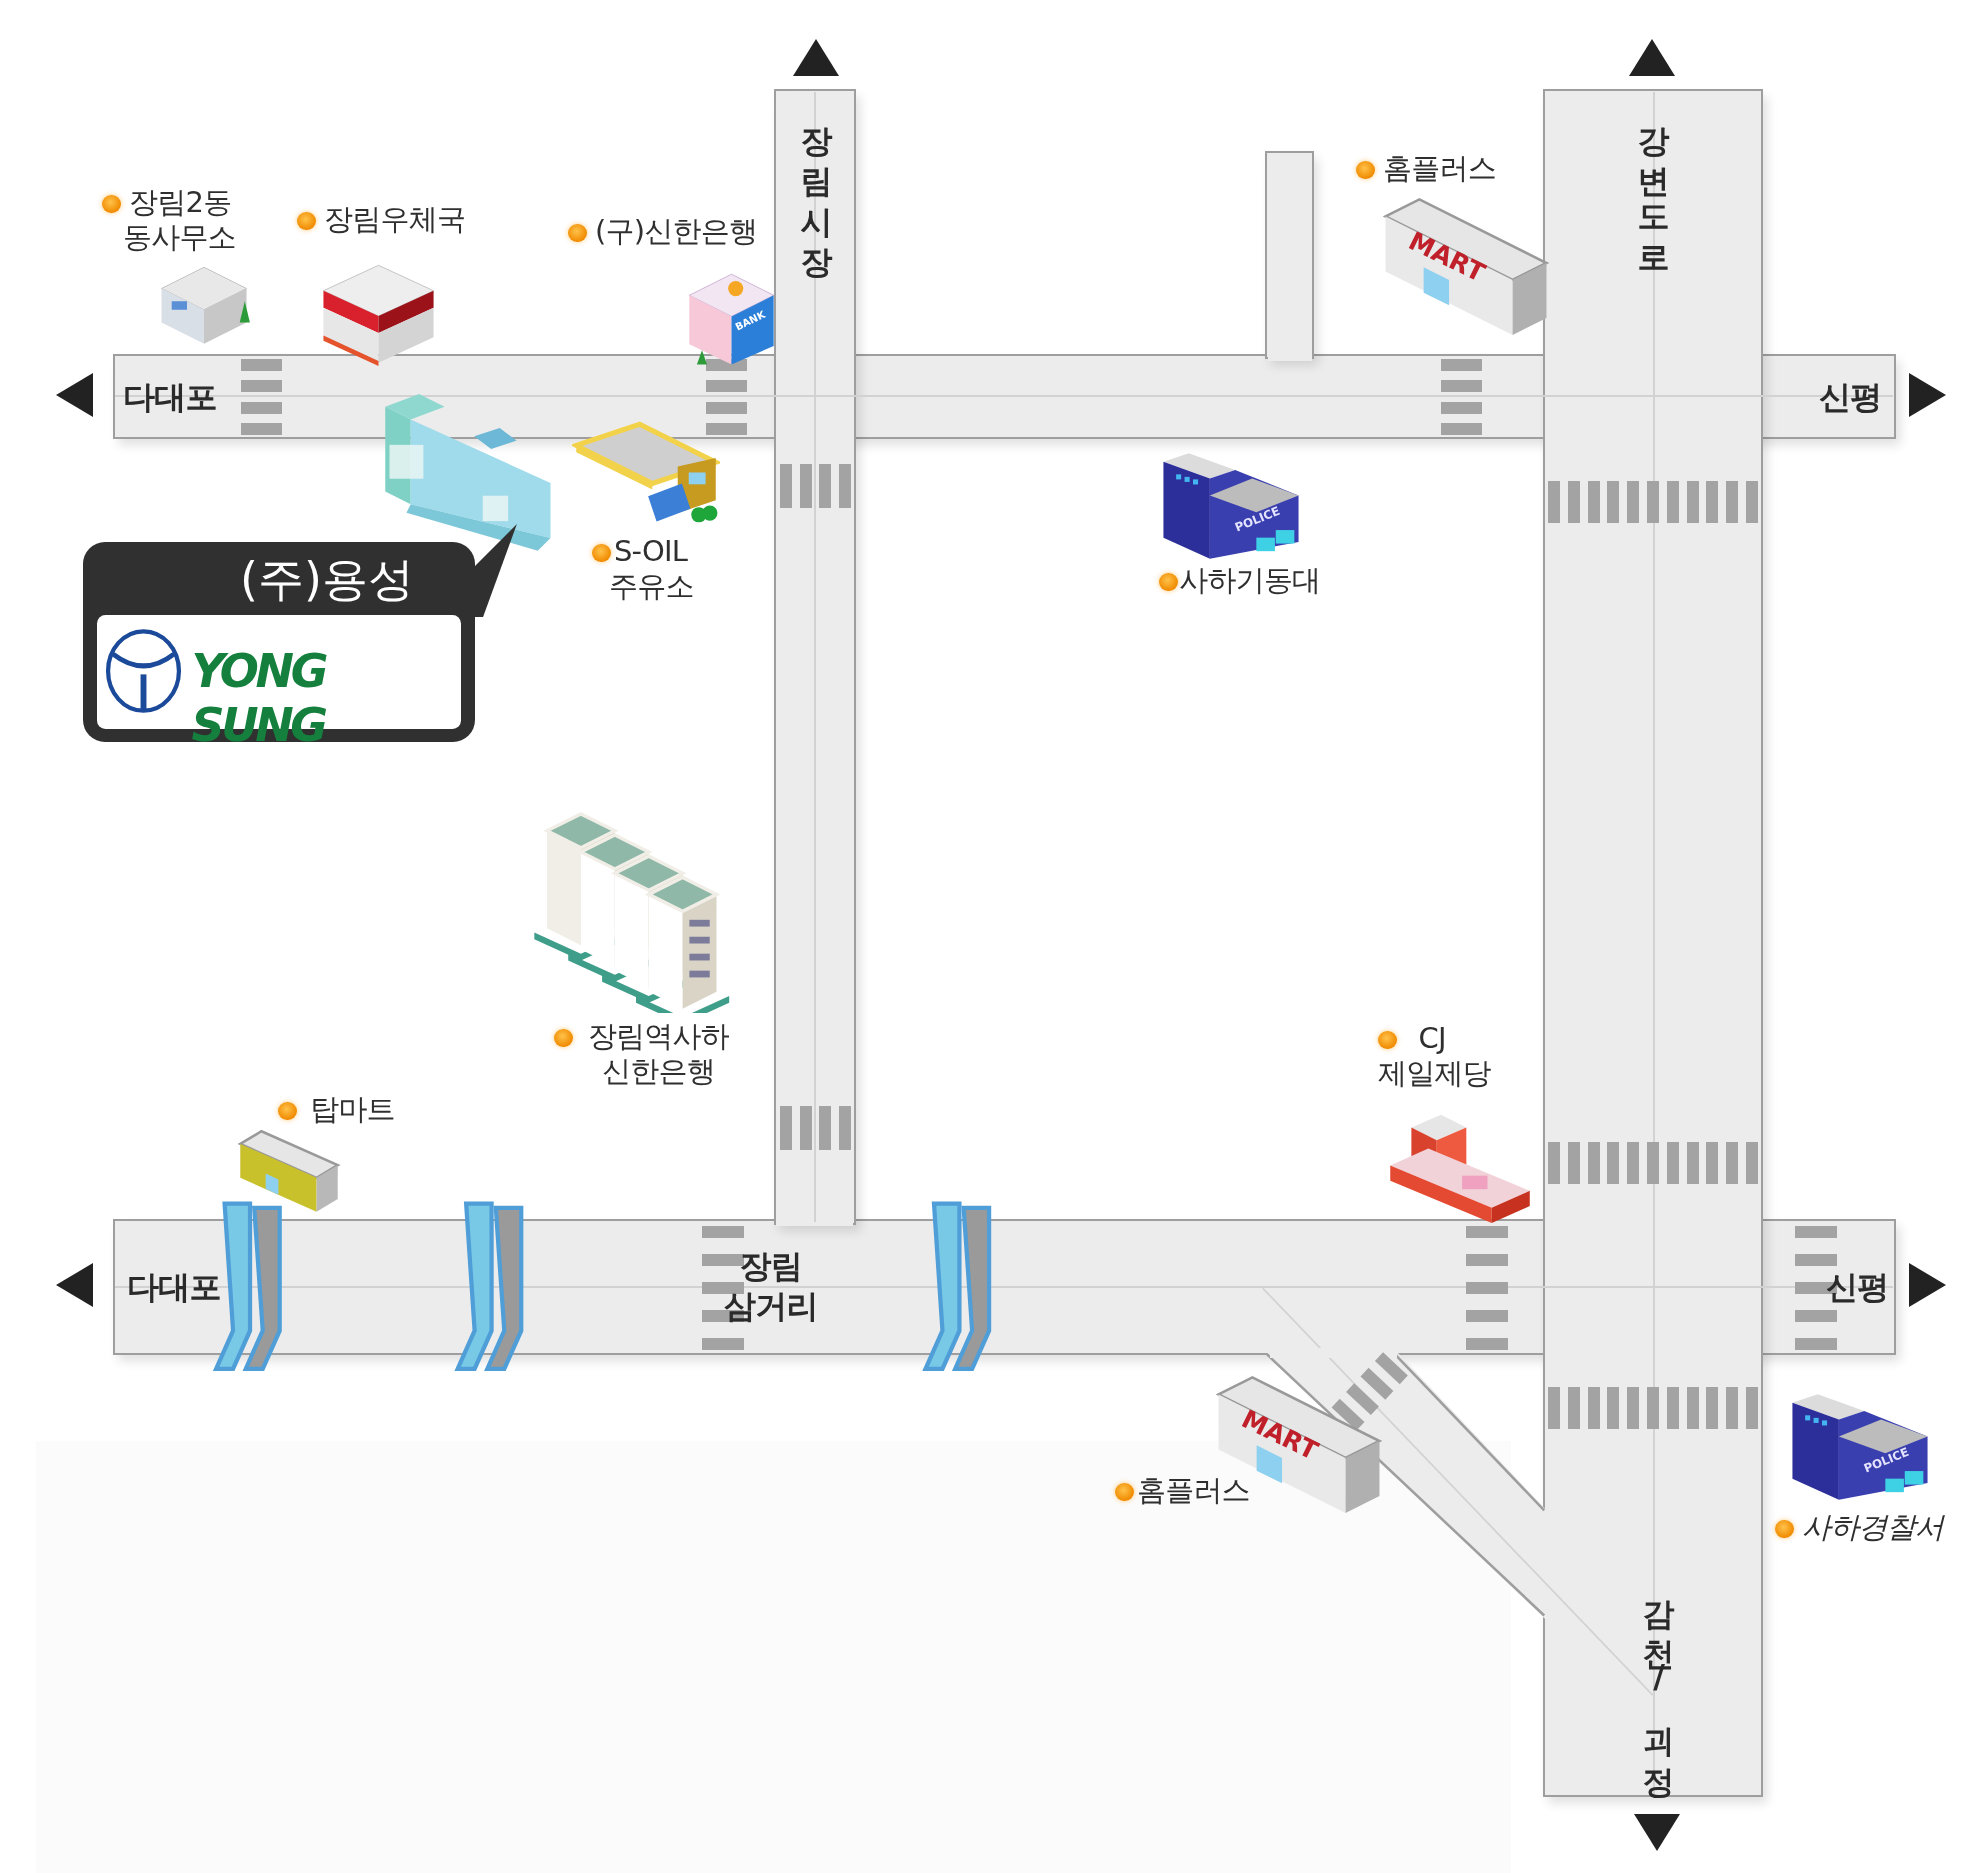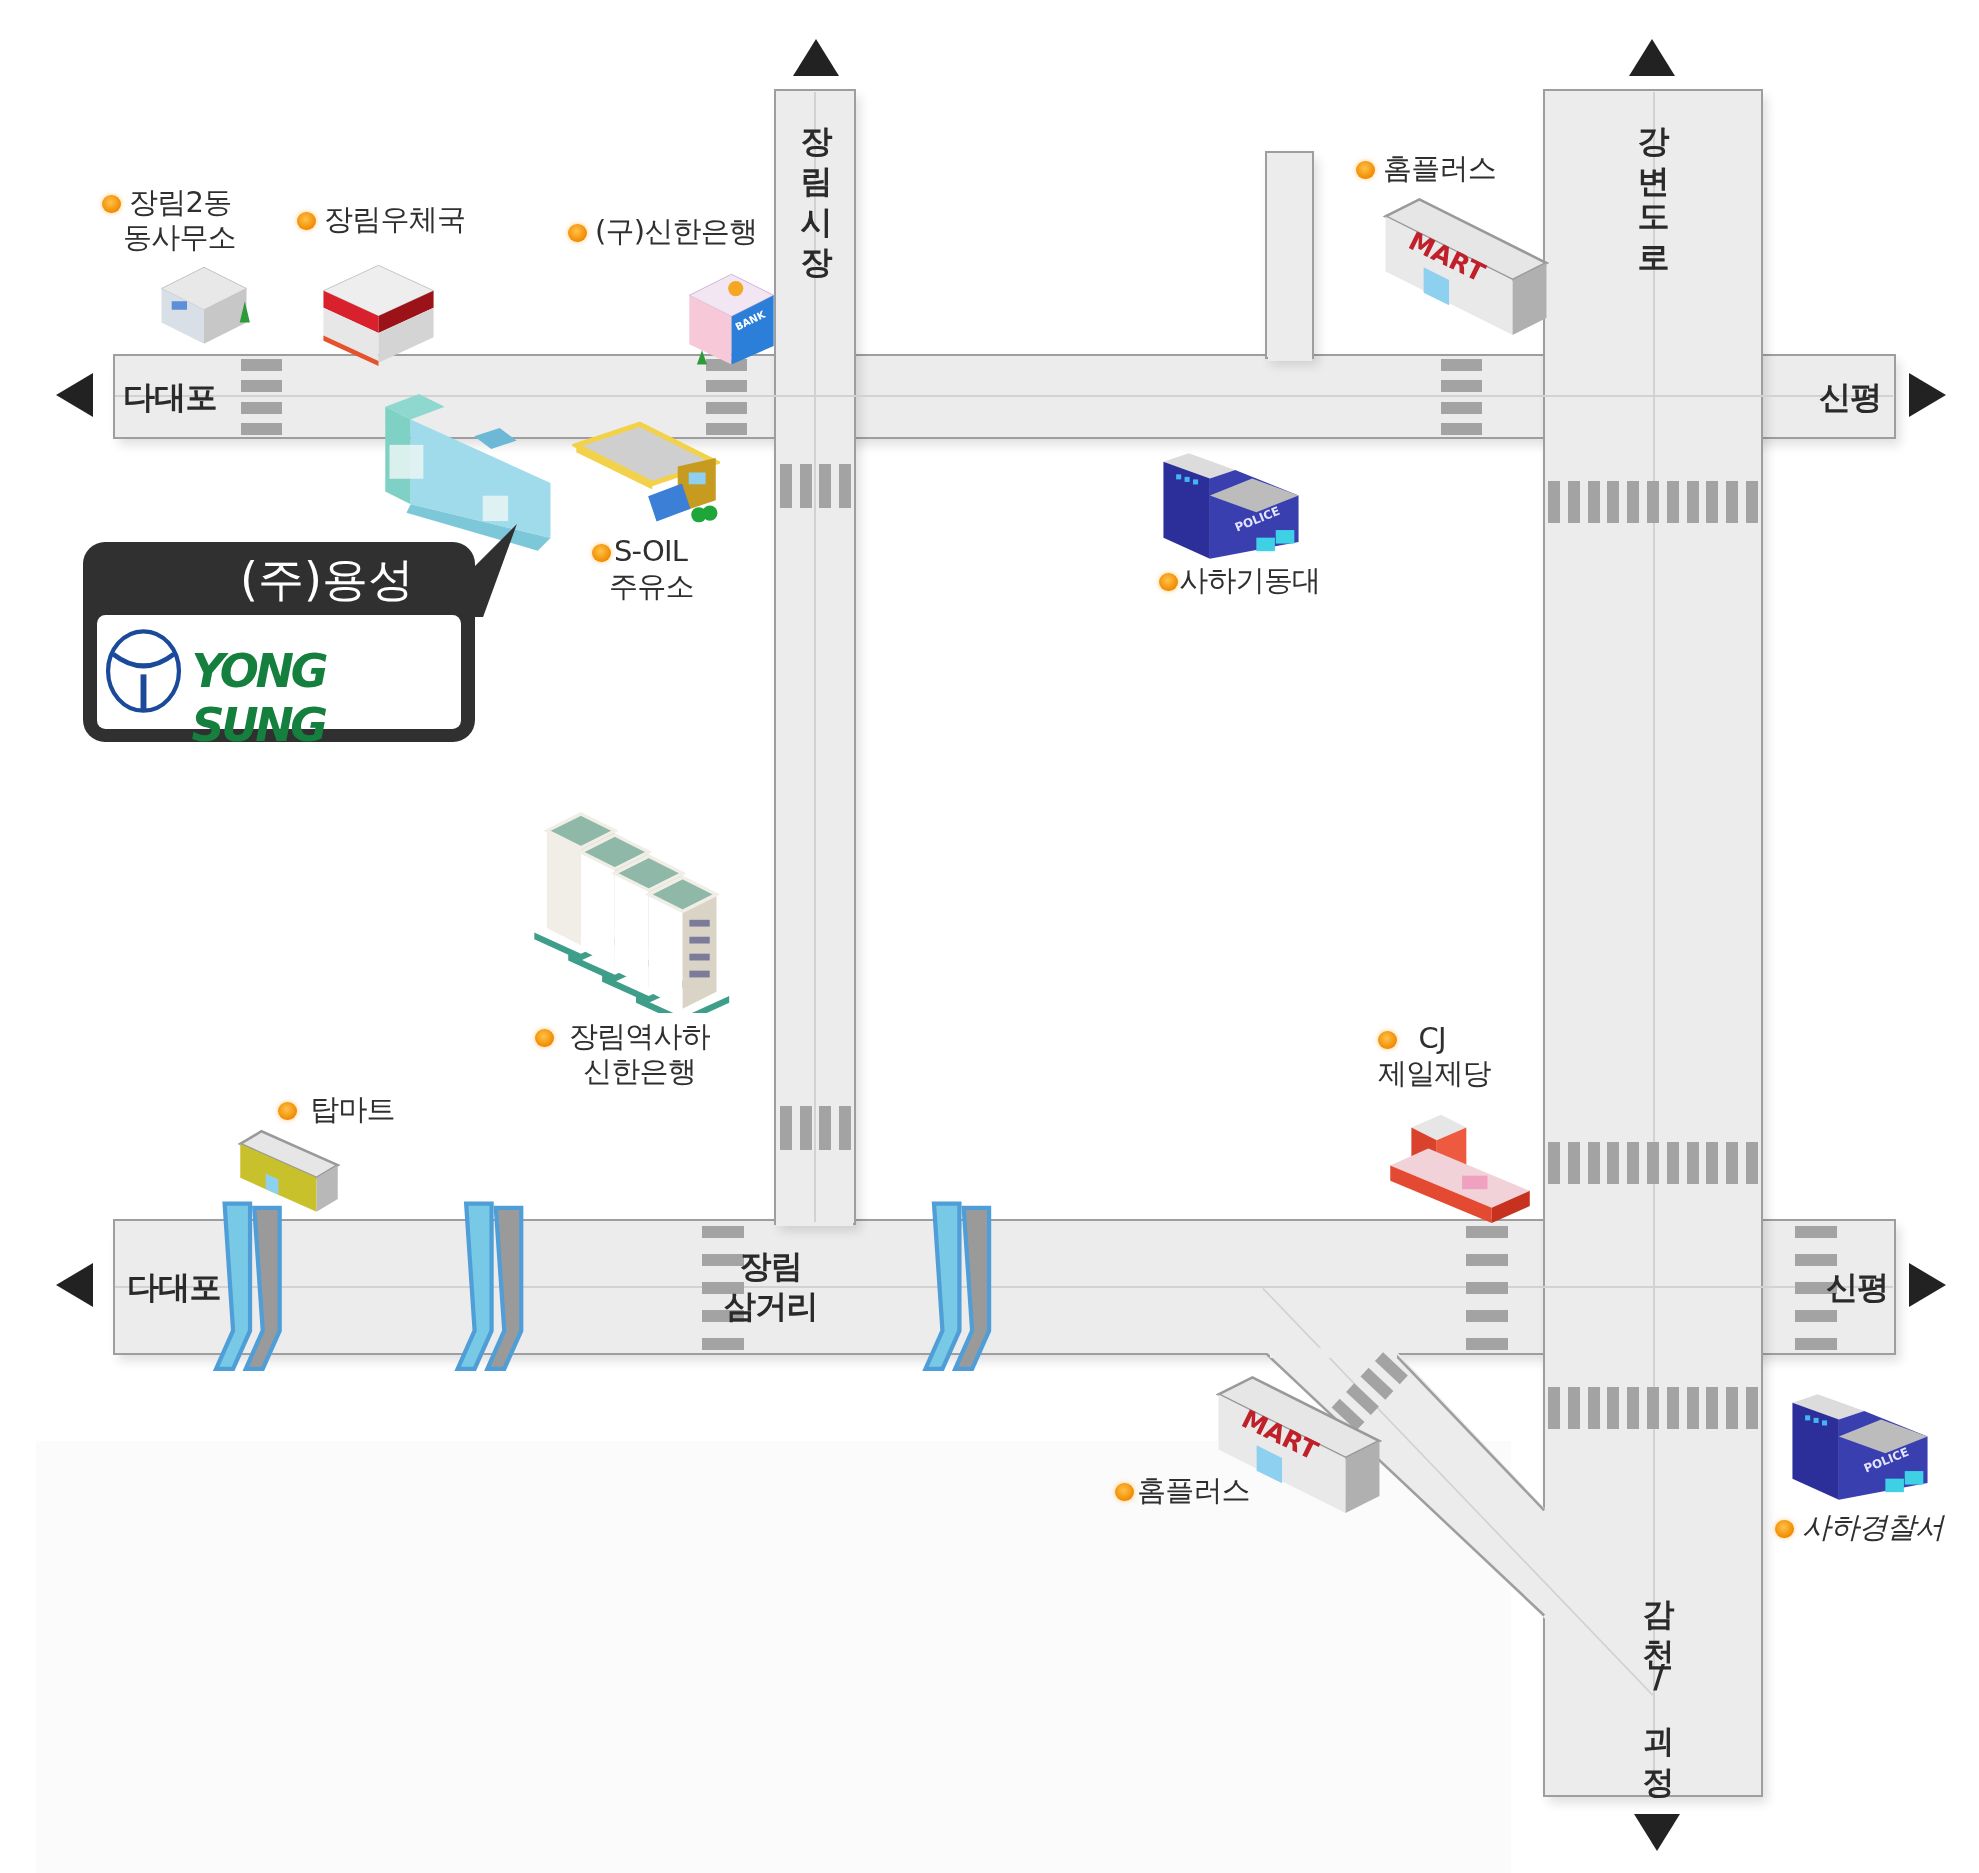--- a/index.html
+++ b/index.html
@@ -350,21 +350,21 @@
 <div class="poi" style="left:1356px; top:151px;">
   <span class="dot"></span><span>홈플러스</span>
 </div>
 <div class="poi" style="left:592px; top:534px;">
   <span class="dot" style="margin-right:3.4px;"></span><span>S-OIL</span>
   <span class="line2" style="padding-left:17px;">주유소</span>
 </div>
 <div class="poi" style="left:1159px; top:563px;">
   <span class="dot" style="margin-right:1.7px;"></span><span>사하기동대</span>
 </div>
-<div class="poi" style="left:535px; top:1019px;">
+<div class="poi" style="left:554px; top:1019px;">
   <span class="dot" style="margin-right:15.3px;"></span><span>장림역사하</span>
   <span class="line2" style="padding-left:34px;">신한은행</span>
 </div>
 <div class="poi" style="left:278px; top:1092px;">
   <span class="dot" style="margin-right:13.6px;"></span><span>탑마트</span>
 </div>
 <div class="poi" style="left:1378px; top:1021px;">
   <span class="dot" style="margin-right:22px;"></span><span>CJ</span>
   <span class="line2">제일제당</span>
 </div>

